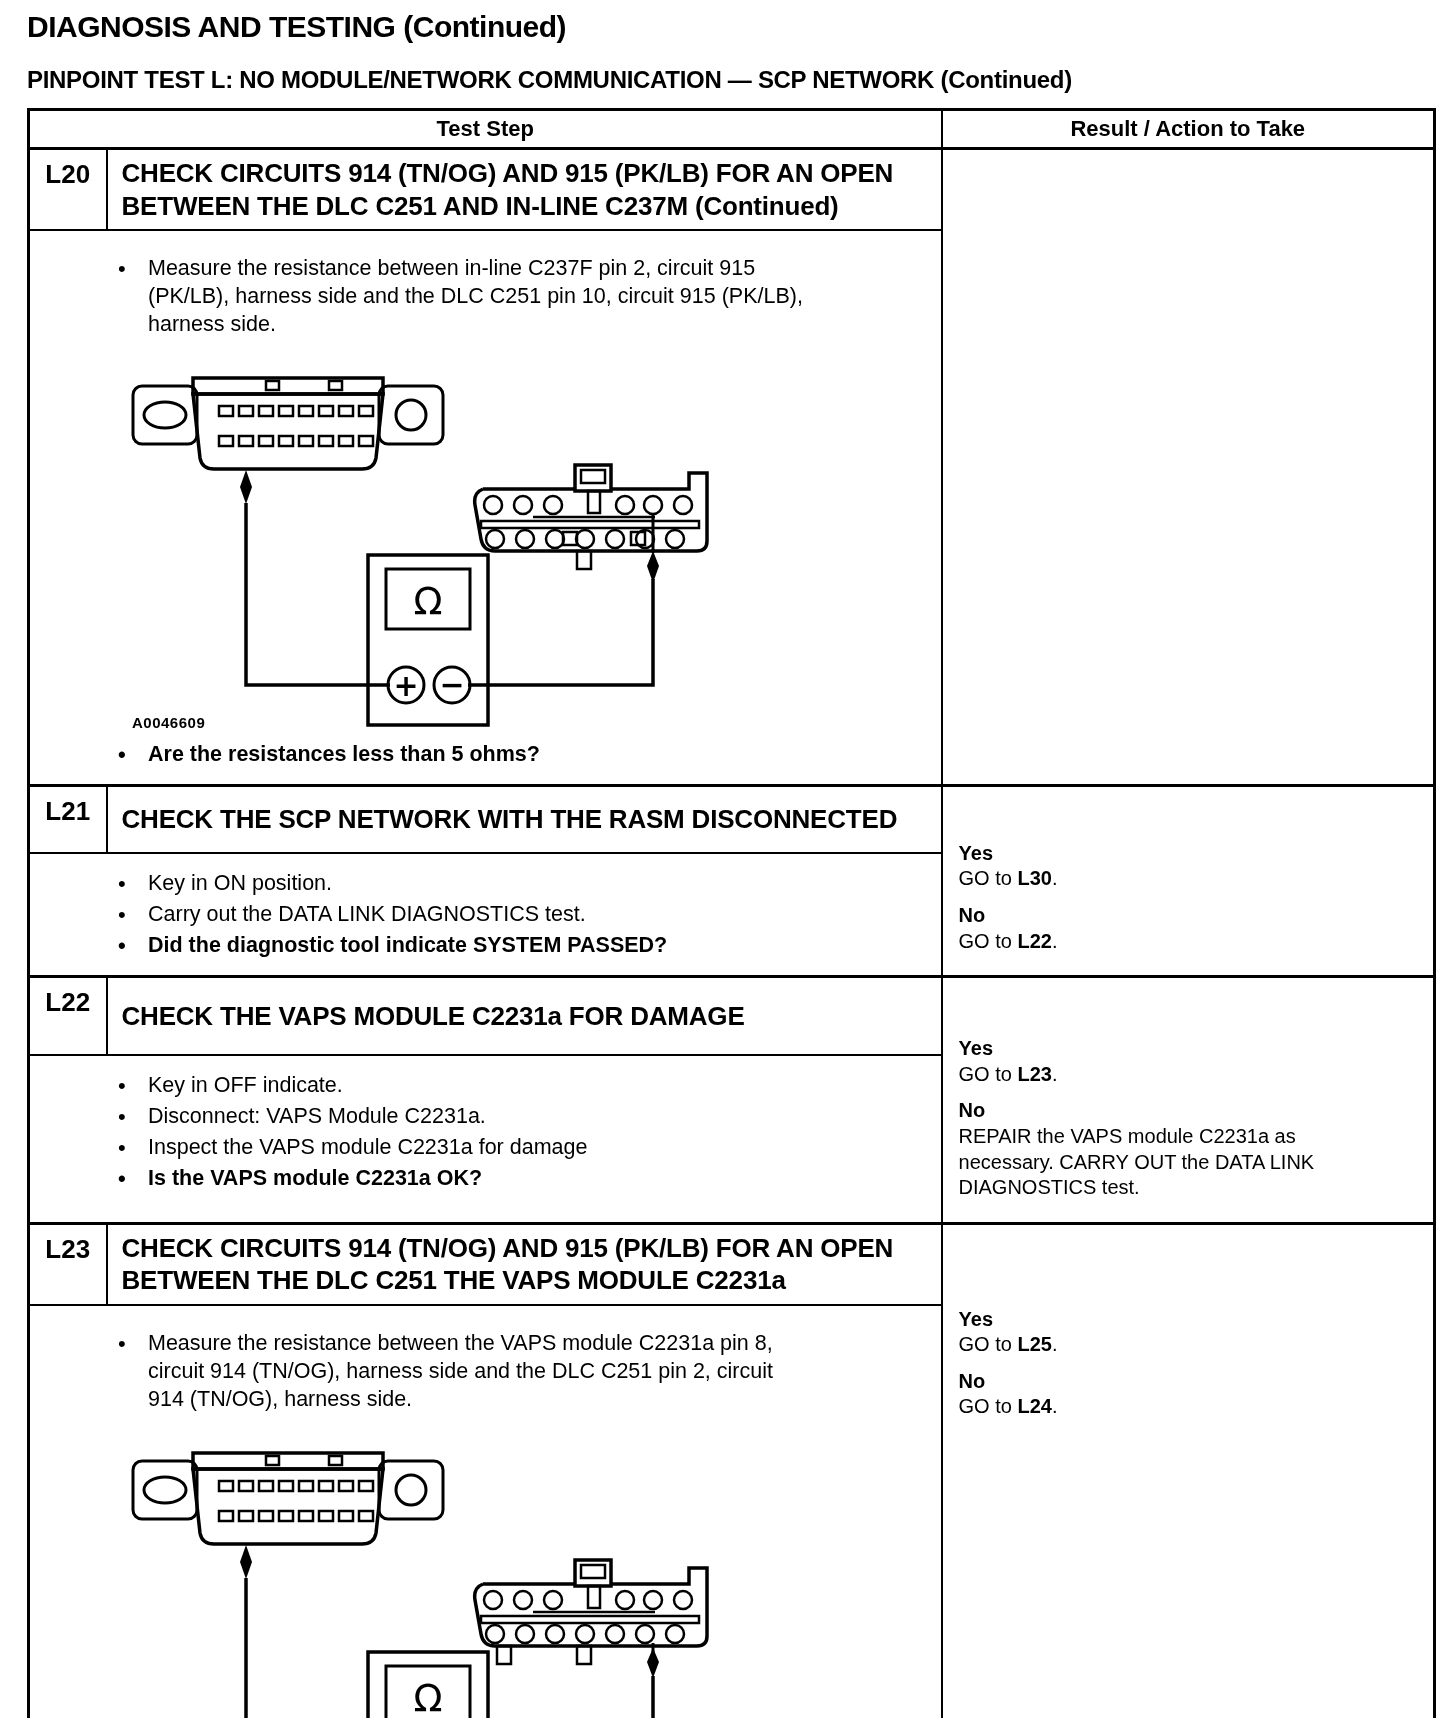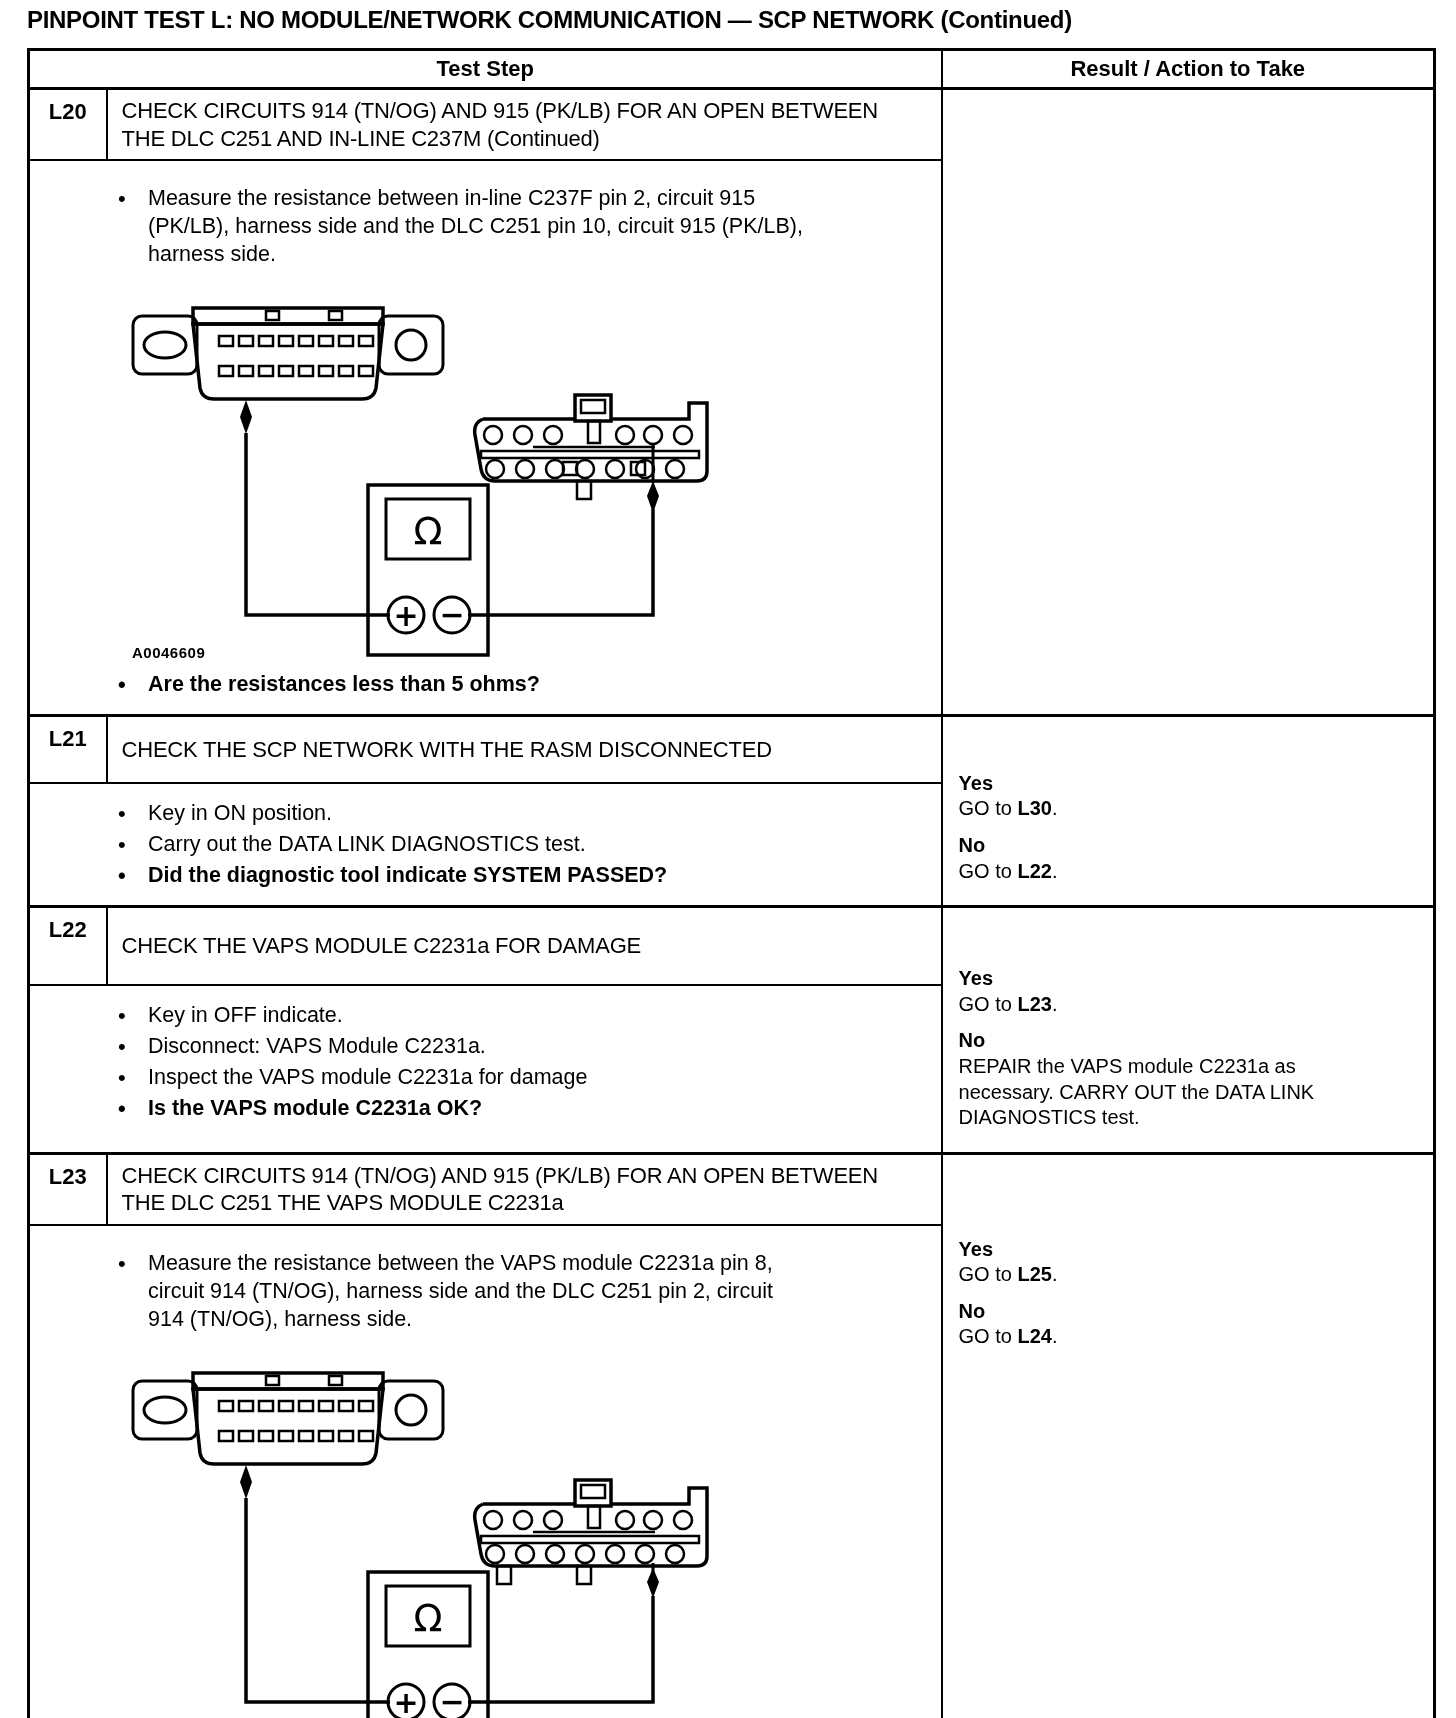--- a/index.html
+++ b/index.html
@@ -37,25 +37,25 @@
     font-size: 22px; font-weight: bold;
     padding: 5px 0; height: 36px;
     border-bottom: 3px solid #000;
     text-align: center; vertical-align: middle;
   }
 
   tr.title-row td { border-top: 3px solid #000; }
 
   td.lnum {
     text-align: center; vertical-align: top;
-    font-weight: bold; font-size: 22px;
+    font-weight: bold; font-size: 26px;
     padding-top: 9px;
   }
   td.step-title {
-    font-weight: normal; font-size: 22px; line-height: 1.25;
+    font-weight: bold; font-size: 26px; line-height: 1.25;
     padding: 7px 14px 7px 14px;
     letter-spacing: -0.2px;
     border-radius: 11px;
   }
   td.step-content {
     vertical-align: top;
     padding: 24px 10px 12px 62px;
   }
 
   ul.bullets { list-style: none; margin: 0; padding: 0; }
@@ -103,20 +103,21 @@
   .res-group { margin-bottom: 11px; }
   .res-label { font-weight: bold; }
   .res-action b { font-weight: bold; }
   .res-action .wrapcap { display: inline-block; max-width: 430px; vertical-align: top; }
 </style>
 </head>
 <body>
 
 <div class="page">
 
+  <h1 class="doc-heading">DIAGNOSIS AND TESTING (Continued)</h1>
   <h2 class="pinpoint-heading">PINPOINT TEST  L: NO MODULE/NETWORK COMMUNICATION — SCP NETWORK (Continued)</h2>
 
   <table class="pinpoint">
     <colgroup>
         <col class="c-num">
         <col class="c-step">
         <col class="c-res">
       </colgroup>
 
     <tbody>

